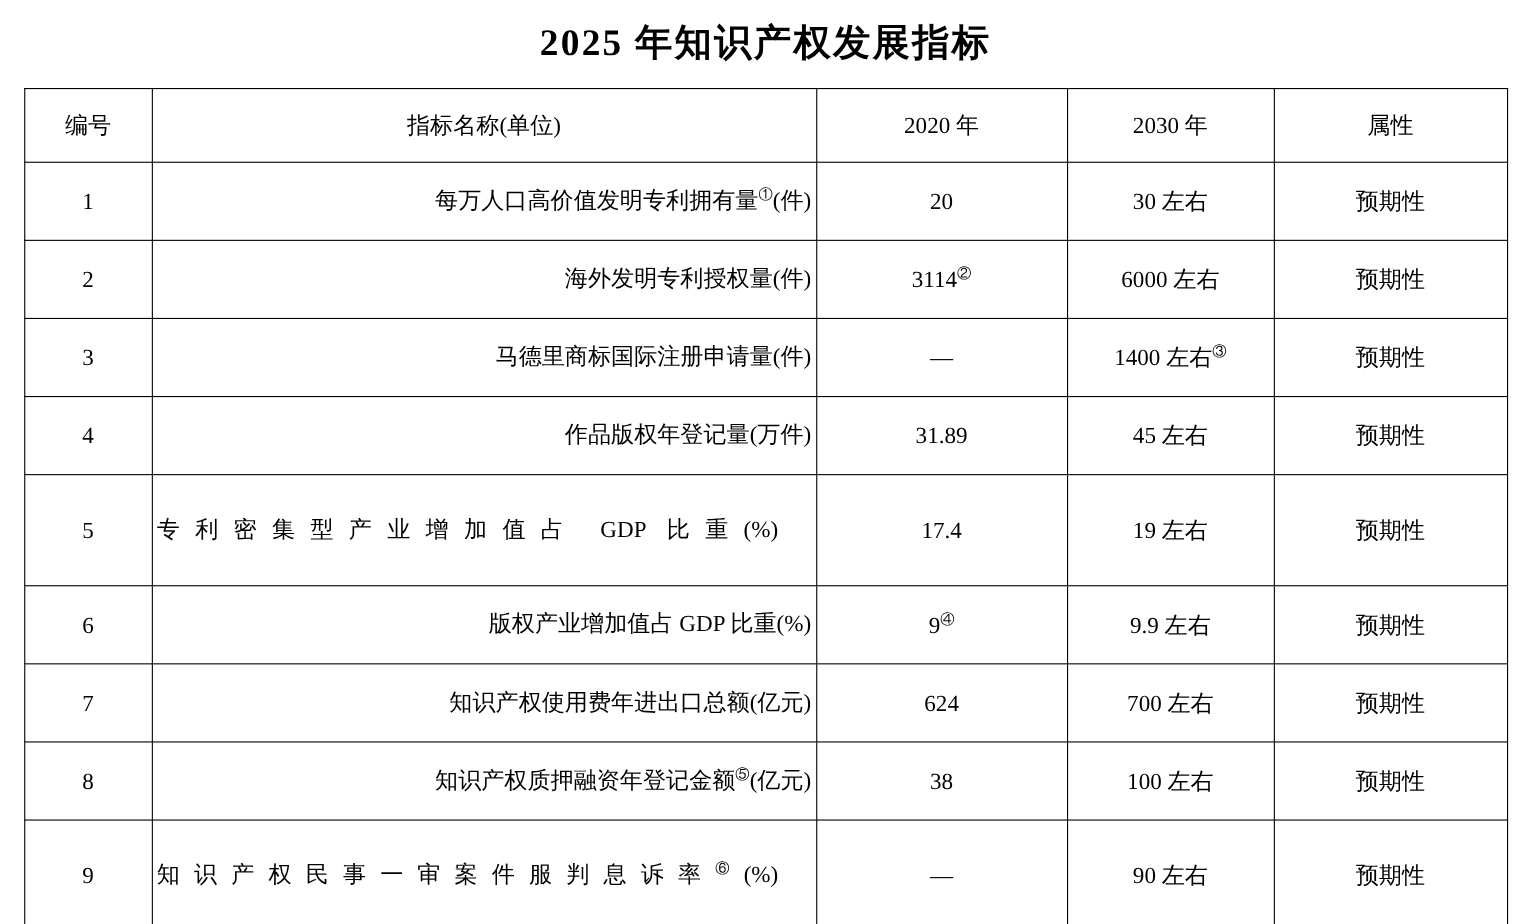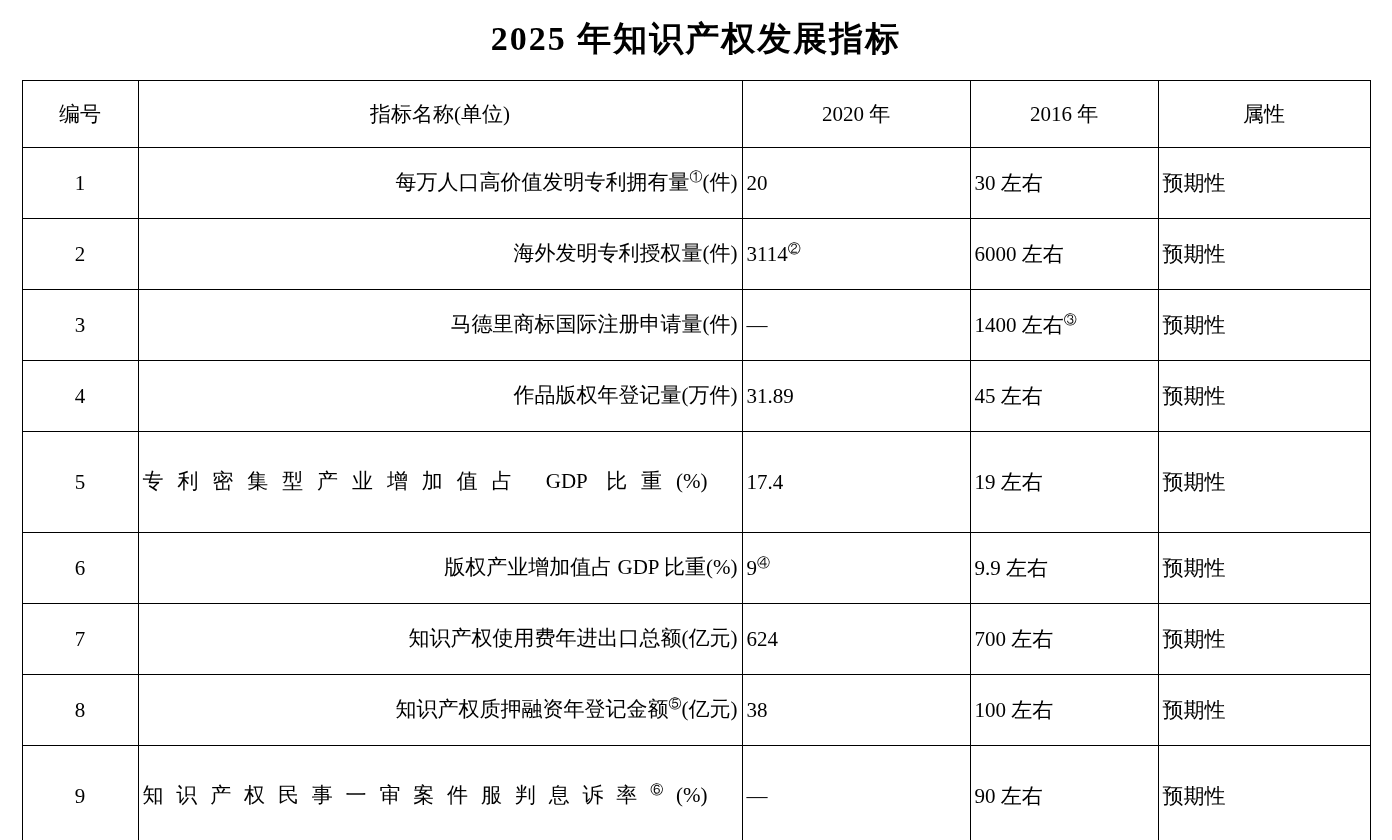--- a/index.html
+++ b/index.html
@@ -73,21 +73,21 @@
   }
   td.cell-name.justify {
     text-align: justify;
     text-align-last: justify;
     padding-right: 34px;
   }
   td.cell-name.justify .nm {
     display: block;
   }
   td.cell-val, td.cell-attr {
-    text-align: left;
+    text-align: center;
     white-space: nowrap;
   }
   sup {
     font-size: 13px;
     vertical-align: super;
     line-height: 0;
   }
   .dash {
     font-size: 21px;
     letter-spacing: 0;
@@ -106,21 +106,21 @@
       <col class="c-name">
       <col class="c-2020">
       <col class="c-2025">
       <col class="c-attr">
     </colgroup>
     <thead>
       <tr>
         <td>编号</td>
         <td>指标名称(单位)</td>
         <td>2020 年</td>
-        <td>2016 年</td>
+        <td>2030 年</td>
         <td>属性</td>
       </tr>
     </thead>
     <tbody>
 
       <tr>
         <td class="cell-no">1</td>
         <td class="cell-name"><span>每万人口高价值发明专利拥有量</span><sup>①</sup><span>(件)</span></td>
         <td class="cell-val"><span>20</span><sup></sup></td>
         <td class="cell-val"><span>30 左右</span><sup></sup></td>

